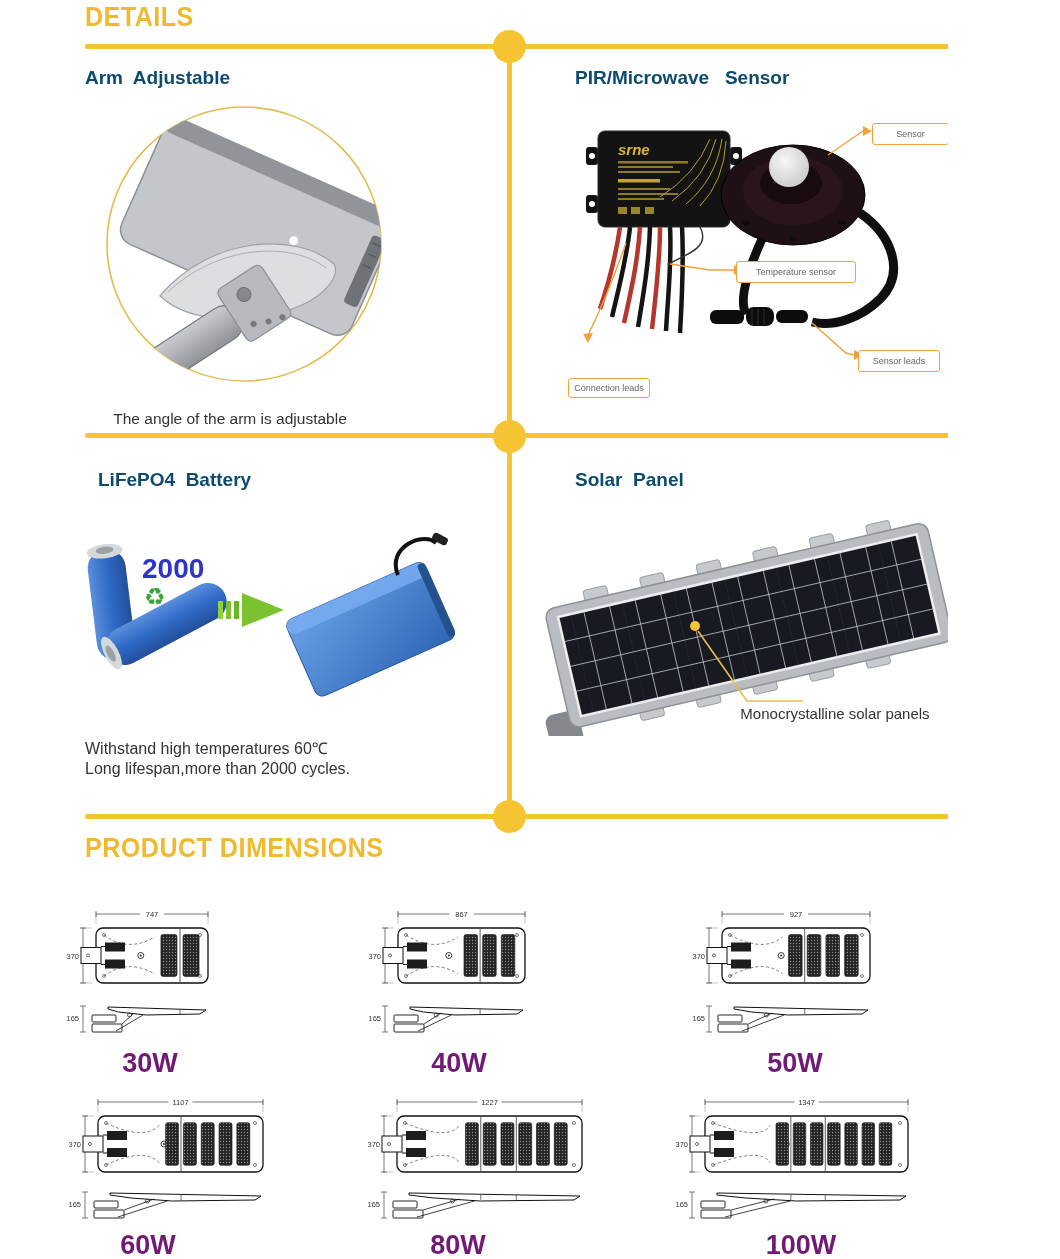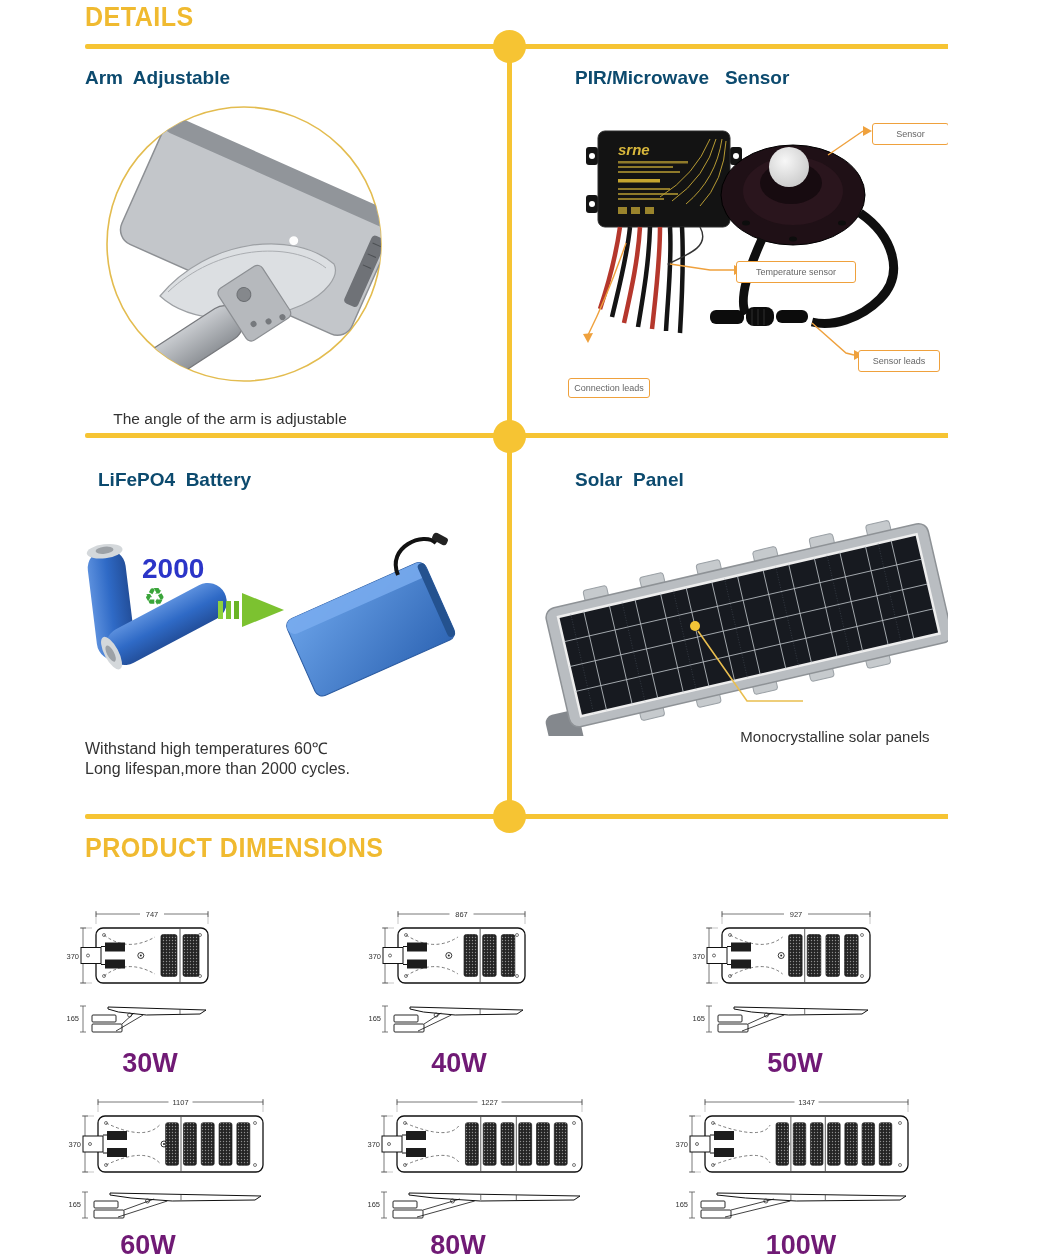--- a/index.html
+++ b/index.html
@@ -247,21 +247,21 @@
         <line x1="148.2" y1="98" x2="148.2" y2="200"></line>
           <line x1="200.8" y1="98" x2="200.8" y2="200"></line>
         <line x1="253.4" y1="98" x2="253.4" y2="200"></line>
           <line x1="306" y1="98" x2="306" y2="200"></line>
         <line x1="358.5" y1="98" x2="358.5" y2="200"></line>
       </g>
     </g>
     <circle cx="160" cy="150" r="5" fill="#F2C437"></circle>
     <polyline points="163,155 212,225 268,225" fill="none" stroke="#E9BE4F" stroke-width="1.6"></polyline>
   </svg>
-  <div class="caption center" style="left:735px;top:705px;width:200px;font-size:15px;margin-top:23px;">Monocrystalline solar panels</div>
+  <div class="caption center" style="left:735px;top:705px;width:200px;font-size:15px;">Monocrystalline solar panels</div>
 
   <div class="big-heading" style="left:85px;top:833px;">PRODUCT DIMENSIONS</div>
 
   <svg id="dims-svg" width="1060" height="1259" viewBox="0 0 1060 1259">
       <g>
         <pattern id="p0" width="3" height="3" patternUnits="userSpaceOnUse">
           <rect width="3" height="3" fill="#242424"></rect>
           <circle cx="1.5" cy="1.5" r="0.7" fill="#8f8f8f"></circle>
         </pattern>
         <line x1="96" y1="924" x2="96" y2="912" stroke="#888" stroke-width="0.5"></line>

